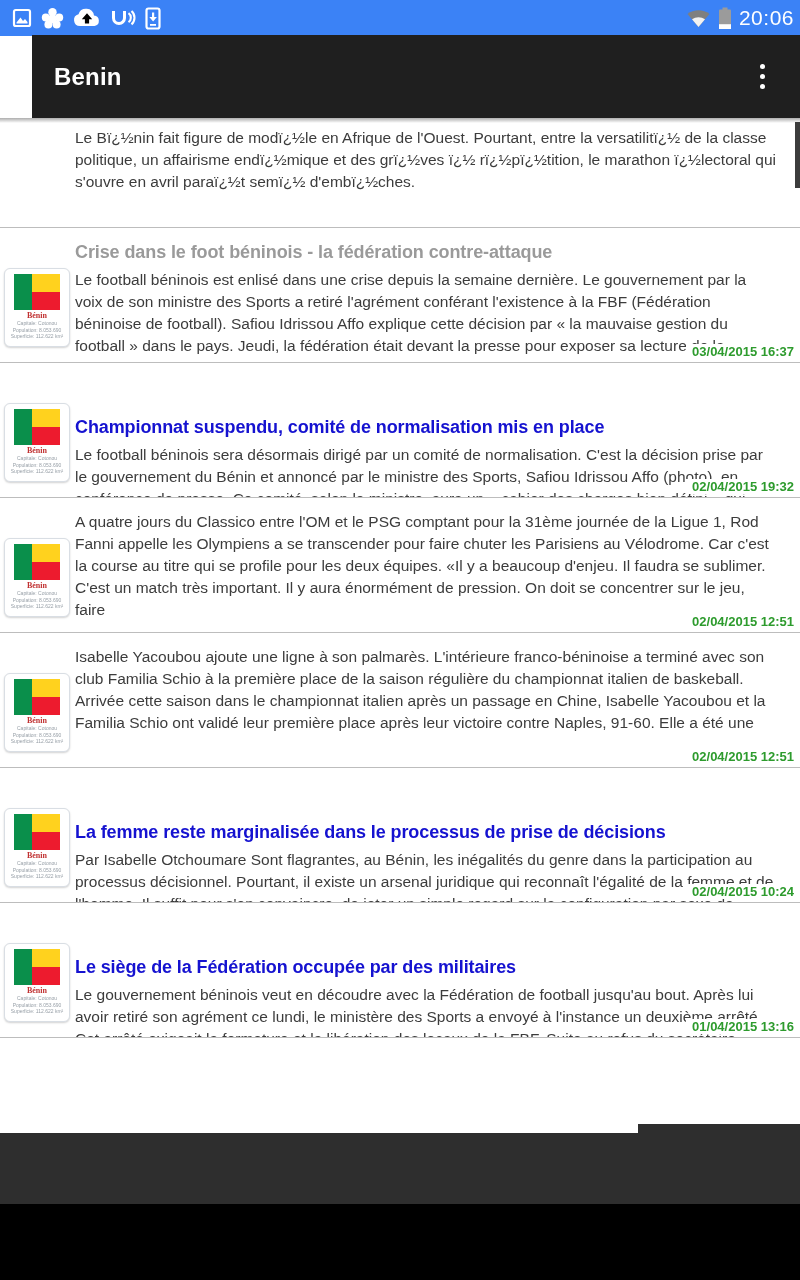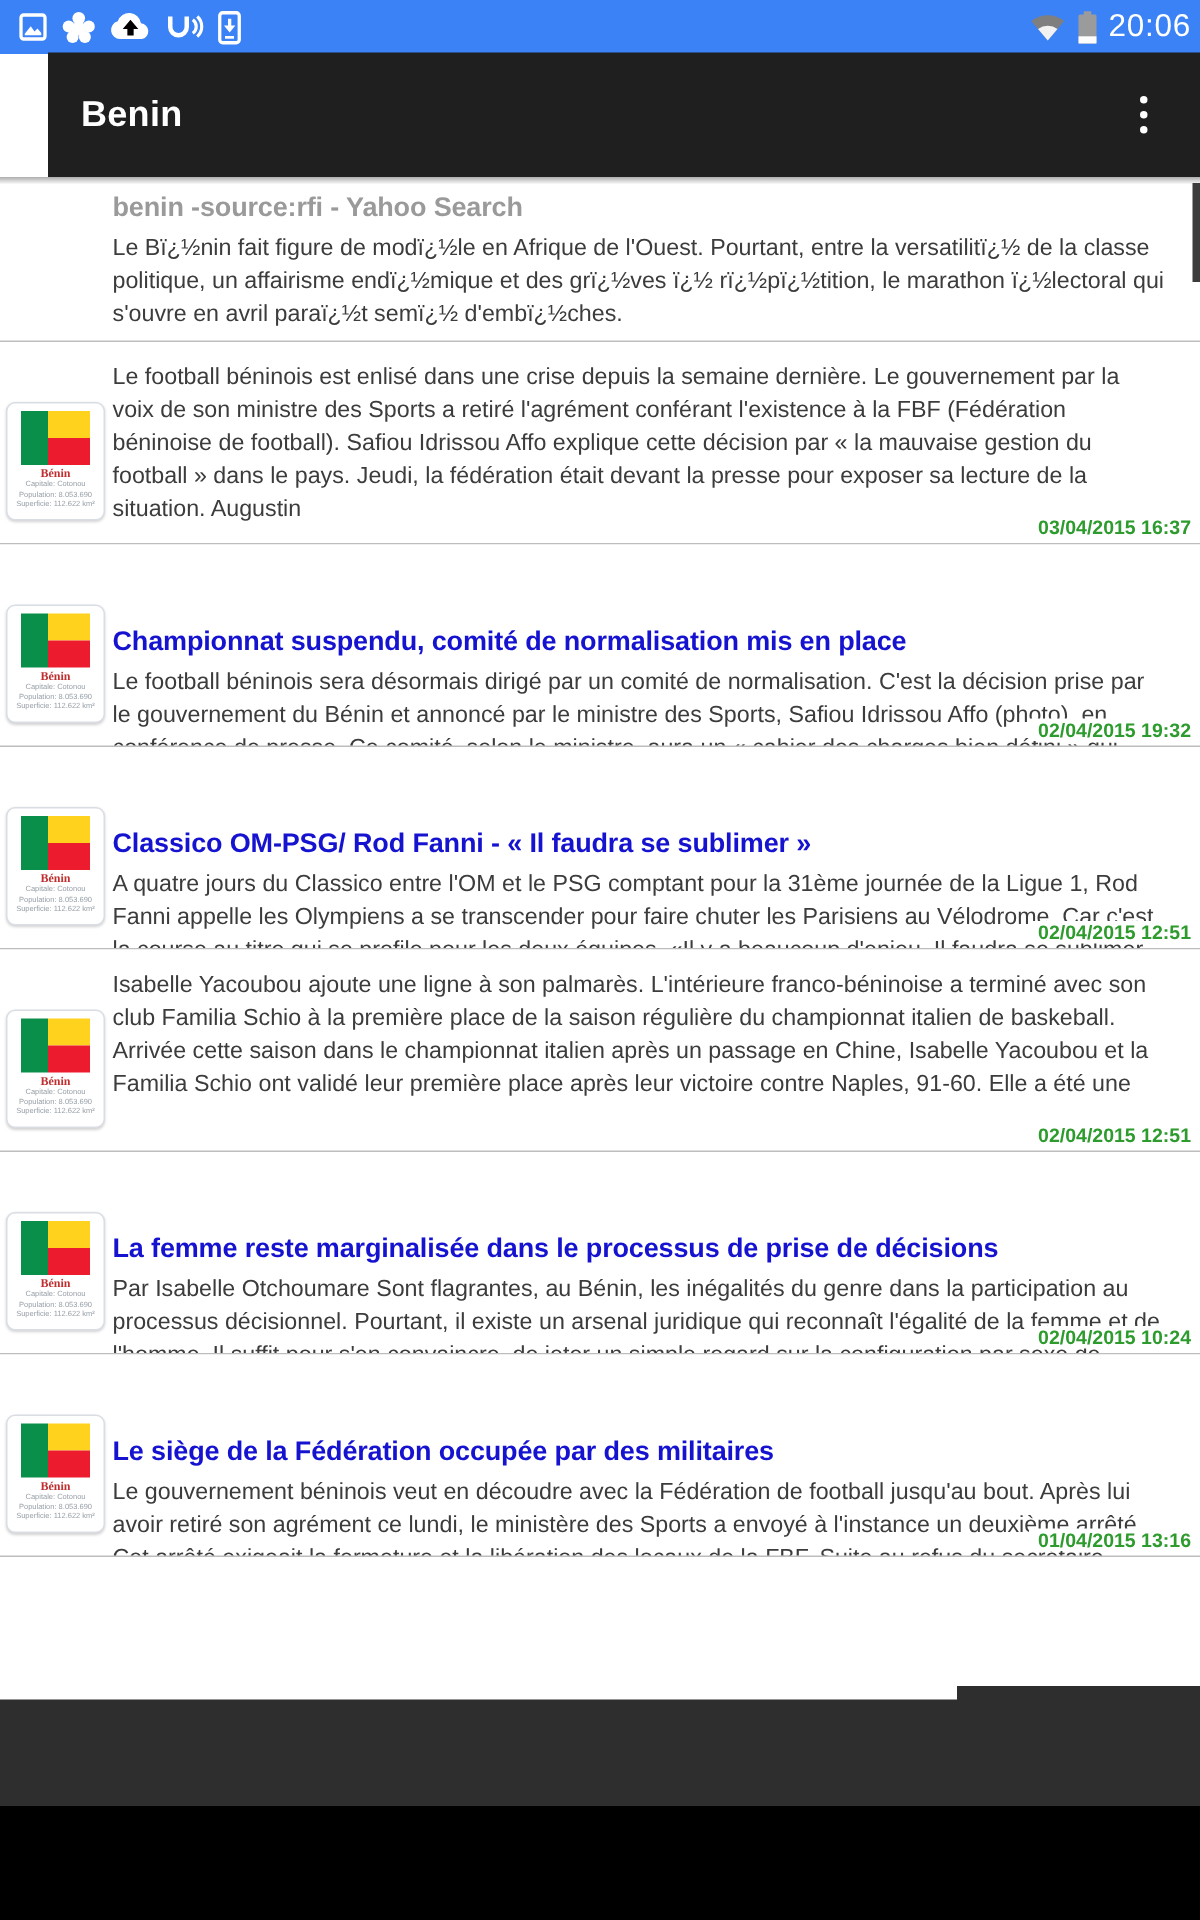--- a/index.html
+++ b/index.html
@@ -125,39 +125,39 @@
     <i></i>
     <i></i>
     <i></i>
   </button>
 </div>
 <div class="ab-shadow"></div>
 
 <div class="list">
   <div class="item first">
 
-    <div class="title visited">benin -source:rfi - Yahoo Search</div>
     <div class="body">Le Bï¿½nin fait figure de modï¿½le en Afrique de l'Ouest. Pourtant, entre la versatilitï¿½ de la classe politique, un affairisme endï¿½mique et des grï¿½ves ï¿½ rï¿½pï¿½tition, le marathon ï¿½lectoral qui s'ouvre en avril paraï¿½t semï¿½ d'embï¿½ches.</div>
 
   </div>
 
   <div class="item">
     <div class="thumb">
       <div class="flag">
         <div class="green" style="background: rgb(10, 143, 75);"></div>
         <div class="col">
             <div class="yellow" style="background: rgb(255, 210, 30);"></div>
             <div class="red" style="background: rgb(237, 27, 46);"></div>
           </div>
       </div>
       <div class="country">Bénin</div>
       <div class="tline tline1">Capitale: Cotonou</div>
       <div class="tline tline2">Population: 8.053.690</div>
       <div class="tline tline3">Superficie: 112.622 km²</div>
     </div>
+    <div class="title visited">Crise dans le foot béninois - la fédération contre-attaque</div>
     <div class="body">Le football béninois est enlisé dans une crise depuis la semaine dernière. Le gouvernement par la voix de son ministre des Sports a retiré l'agrément conférant l'existence à la FBF (Fédération béninoise de football). Safiou Idrissou Affo explique cette décision par « la mauvaise gestion du football » dans le pays. Jeudi, la fédération était devant la presse pour exposer sa lecture de la situation. Augustin</div>
     <div class="timestamp">03/04/2015 16:37</div>
   </div>
 
   <div class="item">
     <div class="thumb">
       <div class="flag">
         <div class="green" style="background: rgb(10, 143, 75);"></div>
         <div class="col">
             <div class="yellow" style="background: rgb(255, 210, 30);"></div>
@@ -181,21 +181,20 @@
         <div class="col">
             <div class="yellow" style="background: rgb(255, 210, 30);"></div>
             <div class="red" style="background: rgb(237, 27, 46);"></div>
           </div>
       </div>
       <div class="country">Bénin</div>
       <div class="tline tline1">Capitale: Cotonou</div>
       <div class="tline tline2">Population: 8.053.690</div>
       <div class="tline tline3">Superficie: 112.622 km²</div>
     </div>
-    <div class="title link">Classico OM-PSG/ Rod Fanni - « Il faudra se sublimer »</div>
     <div class="body">A quatre jours du Classico entre l'OM et le PSG comptant pour la 31ème journée de la Ligue 1, Rod Fanni appelle les Olympiens a se transcender pour faire chuter les Parisiens au Vélodrome. Car c'est la course au titre qui se profile pour les deux équipes. «Il y a beaucoup d'enjeu. Il faudra se sublimer. C'est un match très important. Il y aura énormément de pression. On doit se concentrer sur le jeu, faire</div>
     <div class="timestamp">02/04/2015 12:51</div>
   </div>
 
   <div class="item">
     <div class="thumb">
       <div class="flag">
         <div class="green" style="background: rgb(10, 143, 75);"></div>
         <div class="col">
             <div class="yellow" style="background: rgb(255, 210, 30);"></div>

